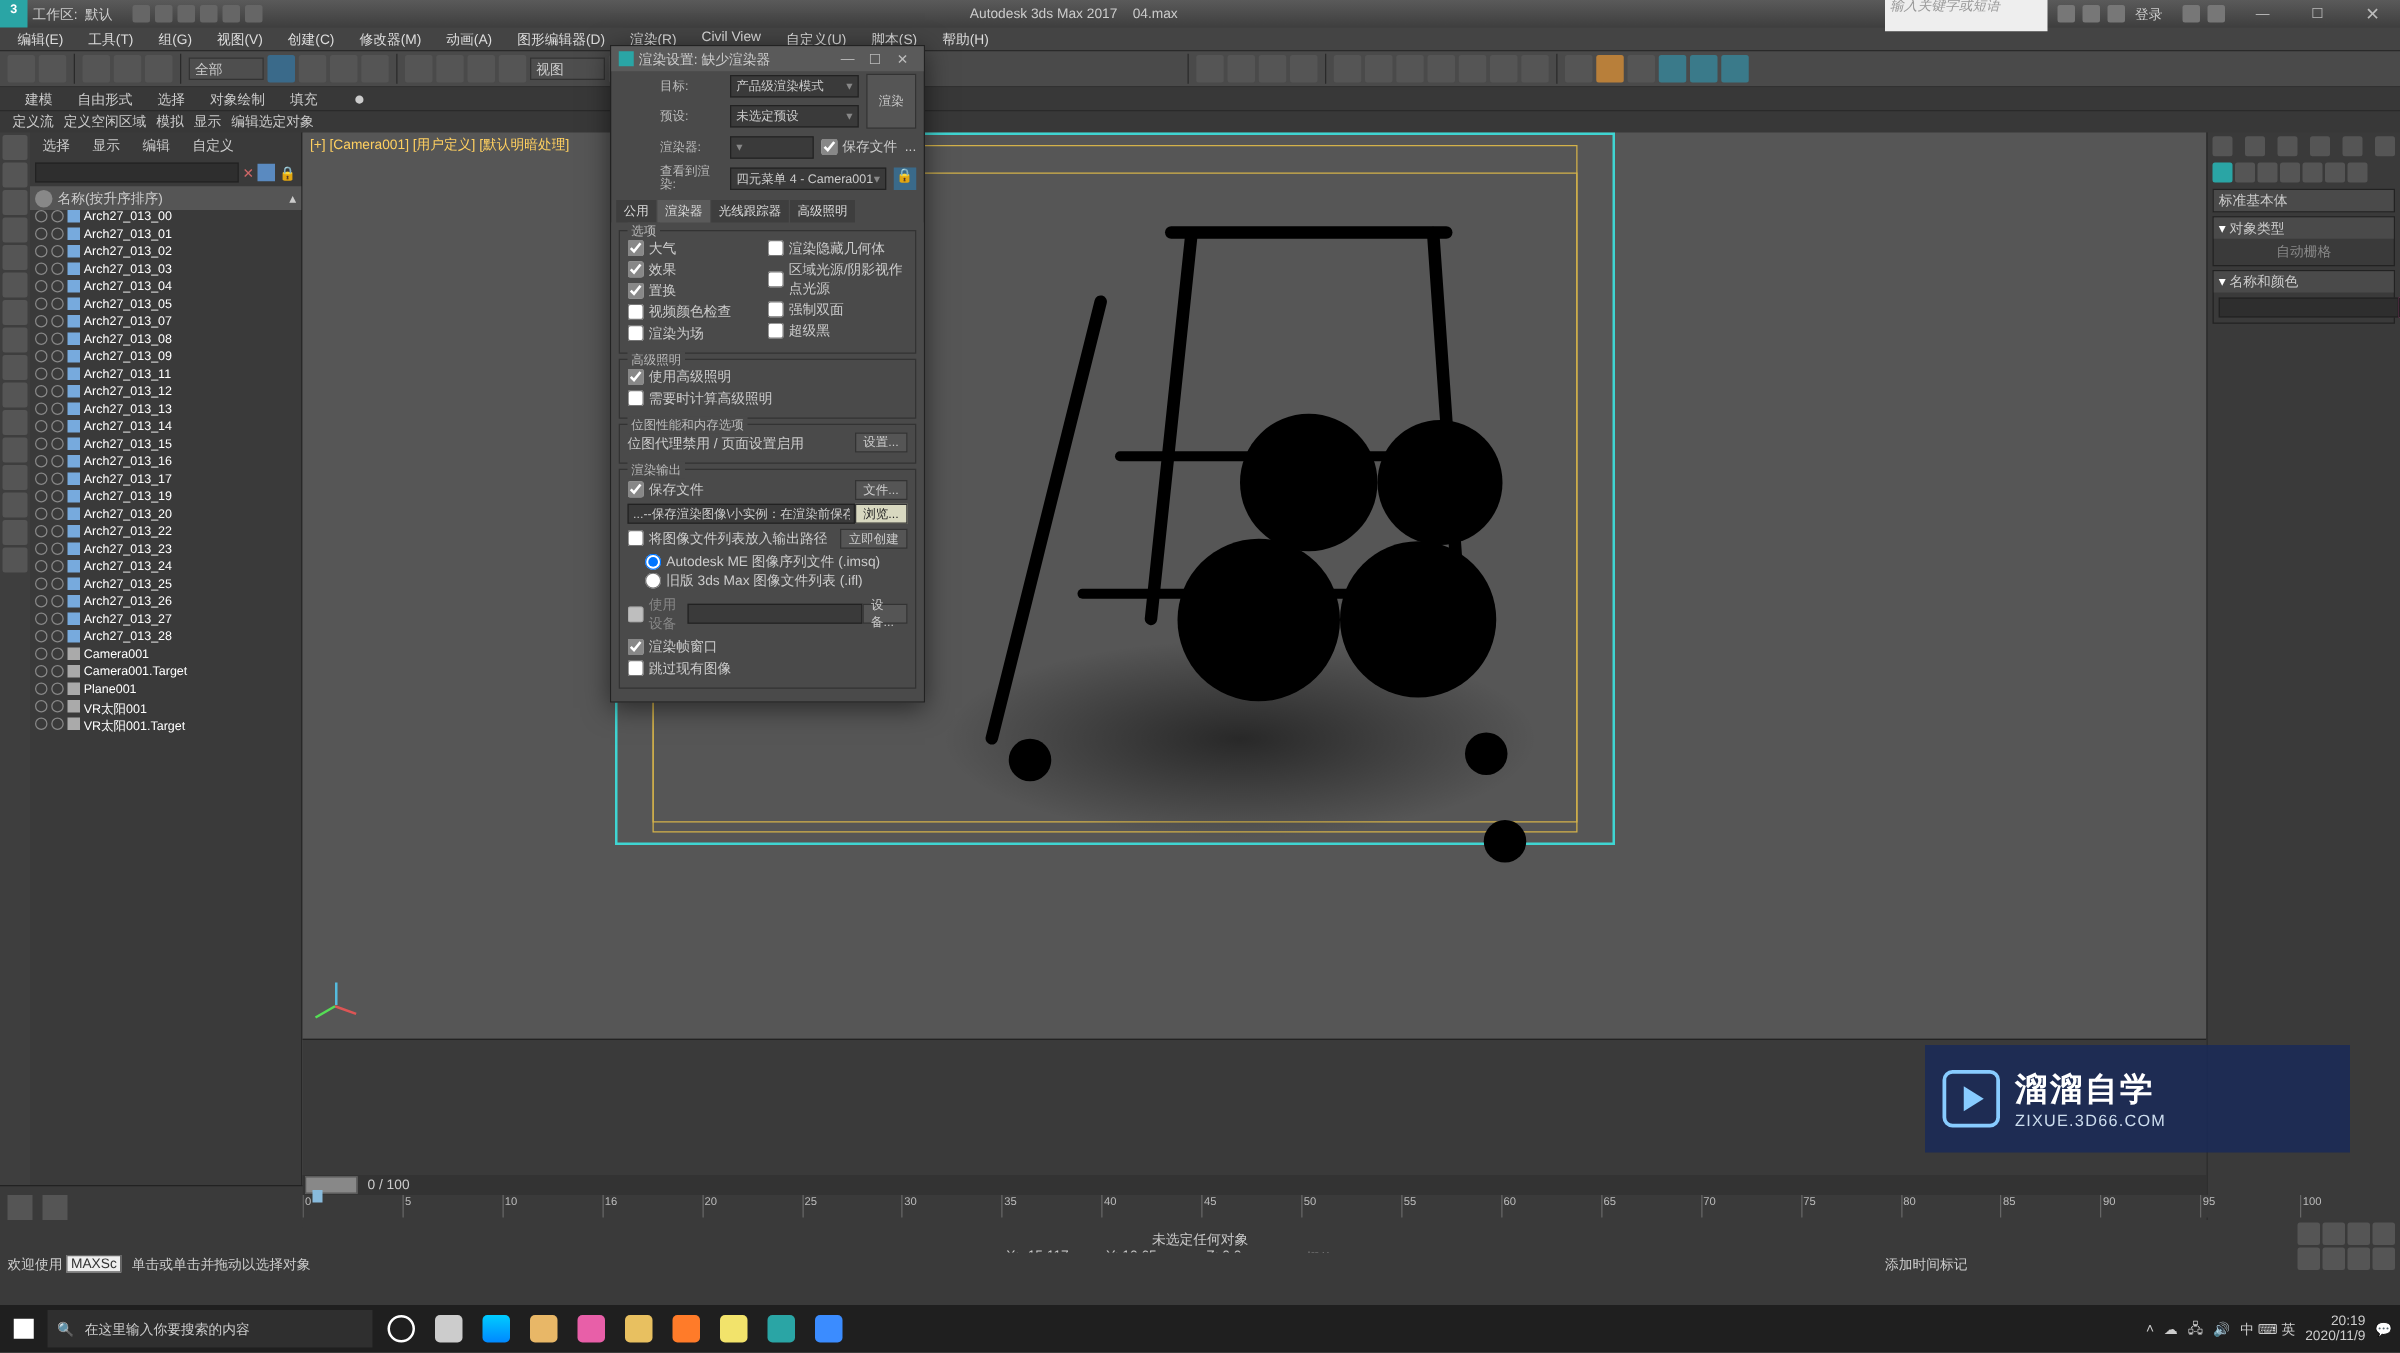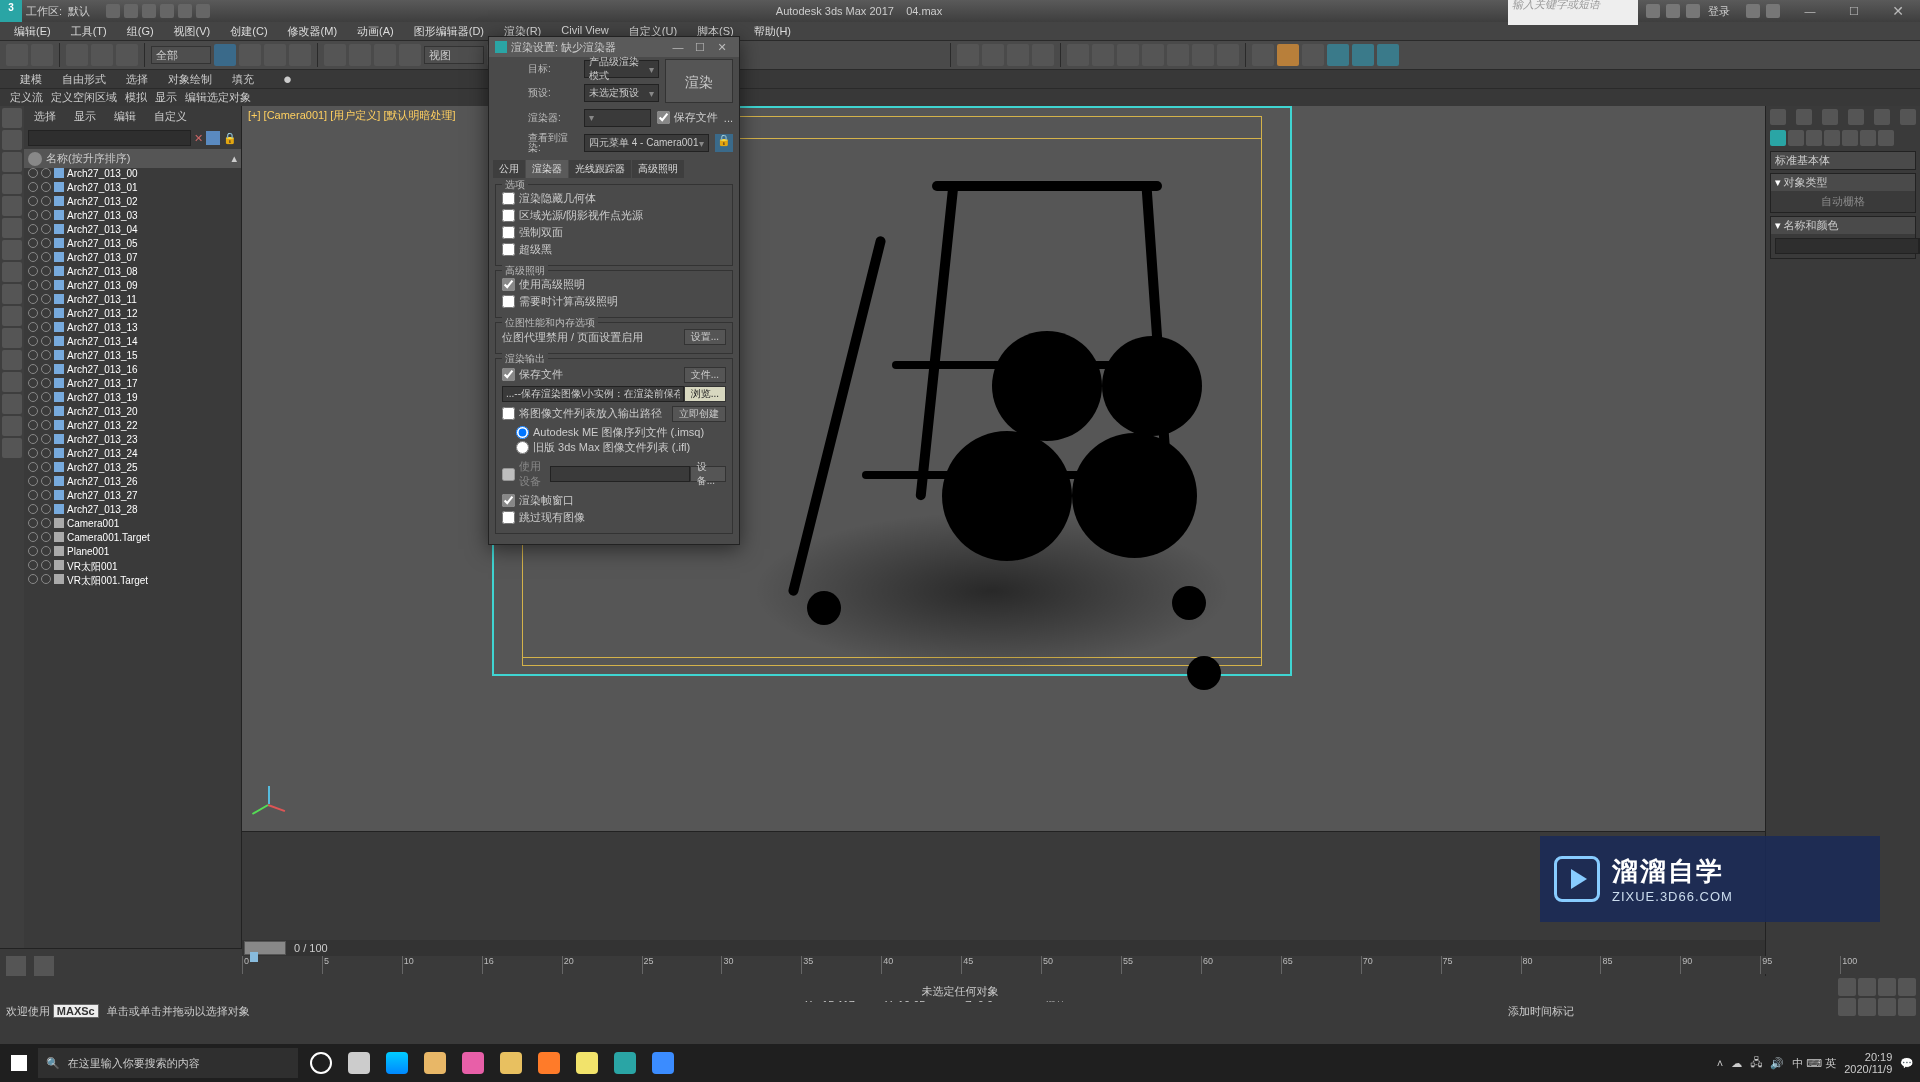--- a/index.html
+++ b/index.html
@@ -79,42 +79,42 @@
 
 .dialog { position:absolute; left:488px; top:36px; width:252px; background:#4a4a4a; border:1px solid #222; box-shadow:0 4px 20px #0008; }
 .dialog .dtitle { height:20px; background:#5a5a5a; display:flex; align-items:center; padding:0 6px; }
 .dialog .dtitle .ico{width:12px;height:12px;background:#2aa5a5;margin-right:4px;}
 .dialog .dtitle span{flex:1;}
 .dialog .dtitle .wb{width:22px;text-align:center;color:#bbb;}
 .dialog .drow { display:flex; align-items:center; padding:3px 6px; gap:6px;margin-left:33px; }
 .dialog .drow label { width:50px; color:#bbb; font-size:10px; }
 .dialog .dsel { flex:1; background:#3a3a3a; border:1px solid #222; height:18px; padding:0 4px; font-size:10px; display:flex; align-items:center; justify-content:space-between;}
 .dialog .dsel::after{content:"▾";color:#888;}
-.dialog .dbtn { width:68px; height:44px; background:#555; border:1px solid #333; text-align:center; line-height:44px; margin:2px 6px 2px 0; font-size:14px;}
+.dialog .dbtn { width:40px; height:44px; background:#555; border:1px solid #333; text-align:center; line-height:44px; margin:2px 6px 2px 0; font-size:10px;}
 .dialog .dsmall{height:16px;padding:0 6px;background:#555;border:1px solid #333;font-size:10px;display:inline-flex;align-items:center;}
 .dialog .dsmall.hl{background:#d8d8c0;color:#222;}
 .dialog .dtabs { display:flex; gap:1px; padding:0 4px; margin-top:4px; }
 .dialog .dtabs div { padding:2px 6px; background:#3e3e3e; color:#ddd; font-size:10px;}
 .dialog .dtabs div.on { background:#5a5a5a; }
 .dialog .dbody { background:#4a4a4a; padding:2px 4px 6px 4px; }
 .dialog .grp { border:1px solid #333; margin:4px 2px; padding:4px 6px 6px 6px; position:relative;}
 .dialog .grp .gt { position:absolute; top:-7px; left:6px; background:#4a4a4a; padding:0 3px; color:#bbb; font-size:10px;}
 .dialog .chk { display:flex; align-items:center; gap:4px; font-size:10px; color:#ccc; margin:2px 0;}
 .dialog .chk input{accent-color:#888;}
 .dialog .cols { display:flex; }
 .dialog .cols .col{flex:1;}
 .dialog .rrow{display:flex;align-items:center;justify-content:space-between;font-size:10px;margin:2px 0;}
 .dialog .rrow .dsmall{margin-left:auto;}
 .dialog .txt{flex:1;background:#3a3a3a;border:1px solid #222;height:16px;font-size:10px;padding:0 3px;color:#ccc;}
 .dialog .radio{display:flex;align-items:center;gap:4px;font-size:10px;}
 .statusbar { position:absolute; left:0; right:0; bottom:80px; height:18px; background:#3a3a3a; display:flex; align-items:center; padding:0 6px; font-size:10px; justify-content:space-between;flex-direction:column;}
 .statusbar .coords { display:flex; gap:10px; }
 .statusbar .coords span{display:inline-block;min-width:70px;}
 .statusbar2 { position:absolute; left:0; right:0; bottom:62px; height:18px; background:#3a3a3a; display:flex; align-items:center; padding:0 6px; font-size:10px;}
-.statusbar2 .mx{background:#eee;color:#333;padding:0 3px;border:1px solid #666;font-weight:bold;}
+.statusbar2 .mx{background:#eee;color:#333;padding:0 3px;border:1px solid #666;}
 .navbtns{display:flex;gap:2px;margin-left:8px;}
 .mat-toggle{position:absolute;left:4px;bottom:106px;width:86px;height:22px;background:#333;border:1px solid #222;display:flex;align-items:center;}
 .mat-toggle .sw{width:22px;height:18px;background:#666;}
 .mat-toggle .lab{padding:0 6px;font-size:10px;}
 .watermark{position:absolute;right:40px;bottom:160px;width:340px;height:86px;background:#1a2a56e0;display:flex;align-items:center;padding:0 14px;gap:12px;}
 .watermark .play{width:46px;height:46px;border:3px solid #8cf;border-radius:8px;display:flex;align-items:center;justify-content:center;}
 .watermark .play div{width:0;height:0;border-left:16px solid #8cf;border-top:10px solid transparent;border-bottom:10px solid transparent;margin-left:4px;}
 .watermark .txt1{color:#fff;font-size:26px;font-weight:bold;letter-spacing:2px;}
 .watermark .txt2{color:#cde;font-size:13px;letter-spacing:1px;}
 .taskbar { position:absolute; left:0; right:0; bottom:0; height:38px; background:#1f1f1f; display:flex; align-items:center; }
@@ -646,20 +646,42 @@
     <div>光线跟踪器</div>
     <div>高级照明</div>
   </div>
 
   <div class="dbody">
     <div class="grp">
       <span class="gt">选项</span>
       <div class="cols">
         <div class="col">
           <label class="chk">
+              <input type="checkbox" checked="" style="">
+              <span>大气</span>
+            </label>
+          <label class="chk">
+              <input type="checkbox" checked="" style="">
+              <span>效果</span>
+            </label>
+          <label class="chk">
+              <input type="checkbox" checked="" style="">
+              <span>置换</span>
+            </label>
+          <label class="chk">
+              <input type="checkbox" style="">
+              <span>视频颜色检查</span>
+            </label>
+          <label class="chk">
+              <input type="checkbox" style="">
+              <span>渲染为场</span>
+            </label>
+        </div>
+        <div class="col">
+          <label class="chk">
               <input type="checkbox" style="">
               <span>渲染隐藏几何体</span>
             </label>
           <label class="chk">
               <input type="checkbox" style="">
               <span>区域光源/阴影视作点光源</span>
             </label>
           <label class="chk">
               <input type="checkbox" style="">
               <span>强制双面</span>

